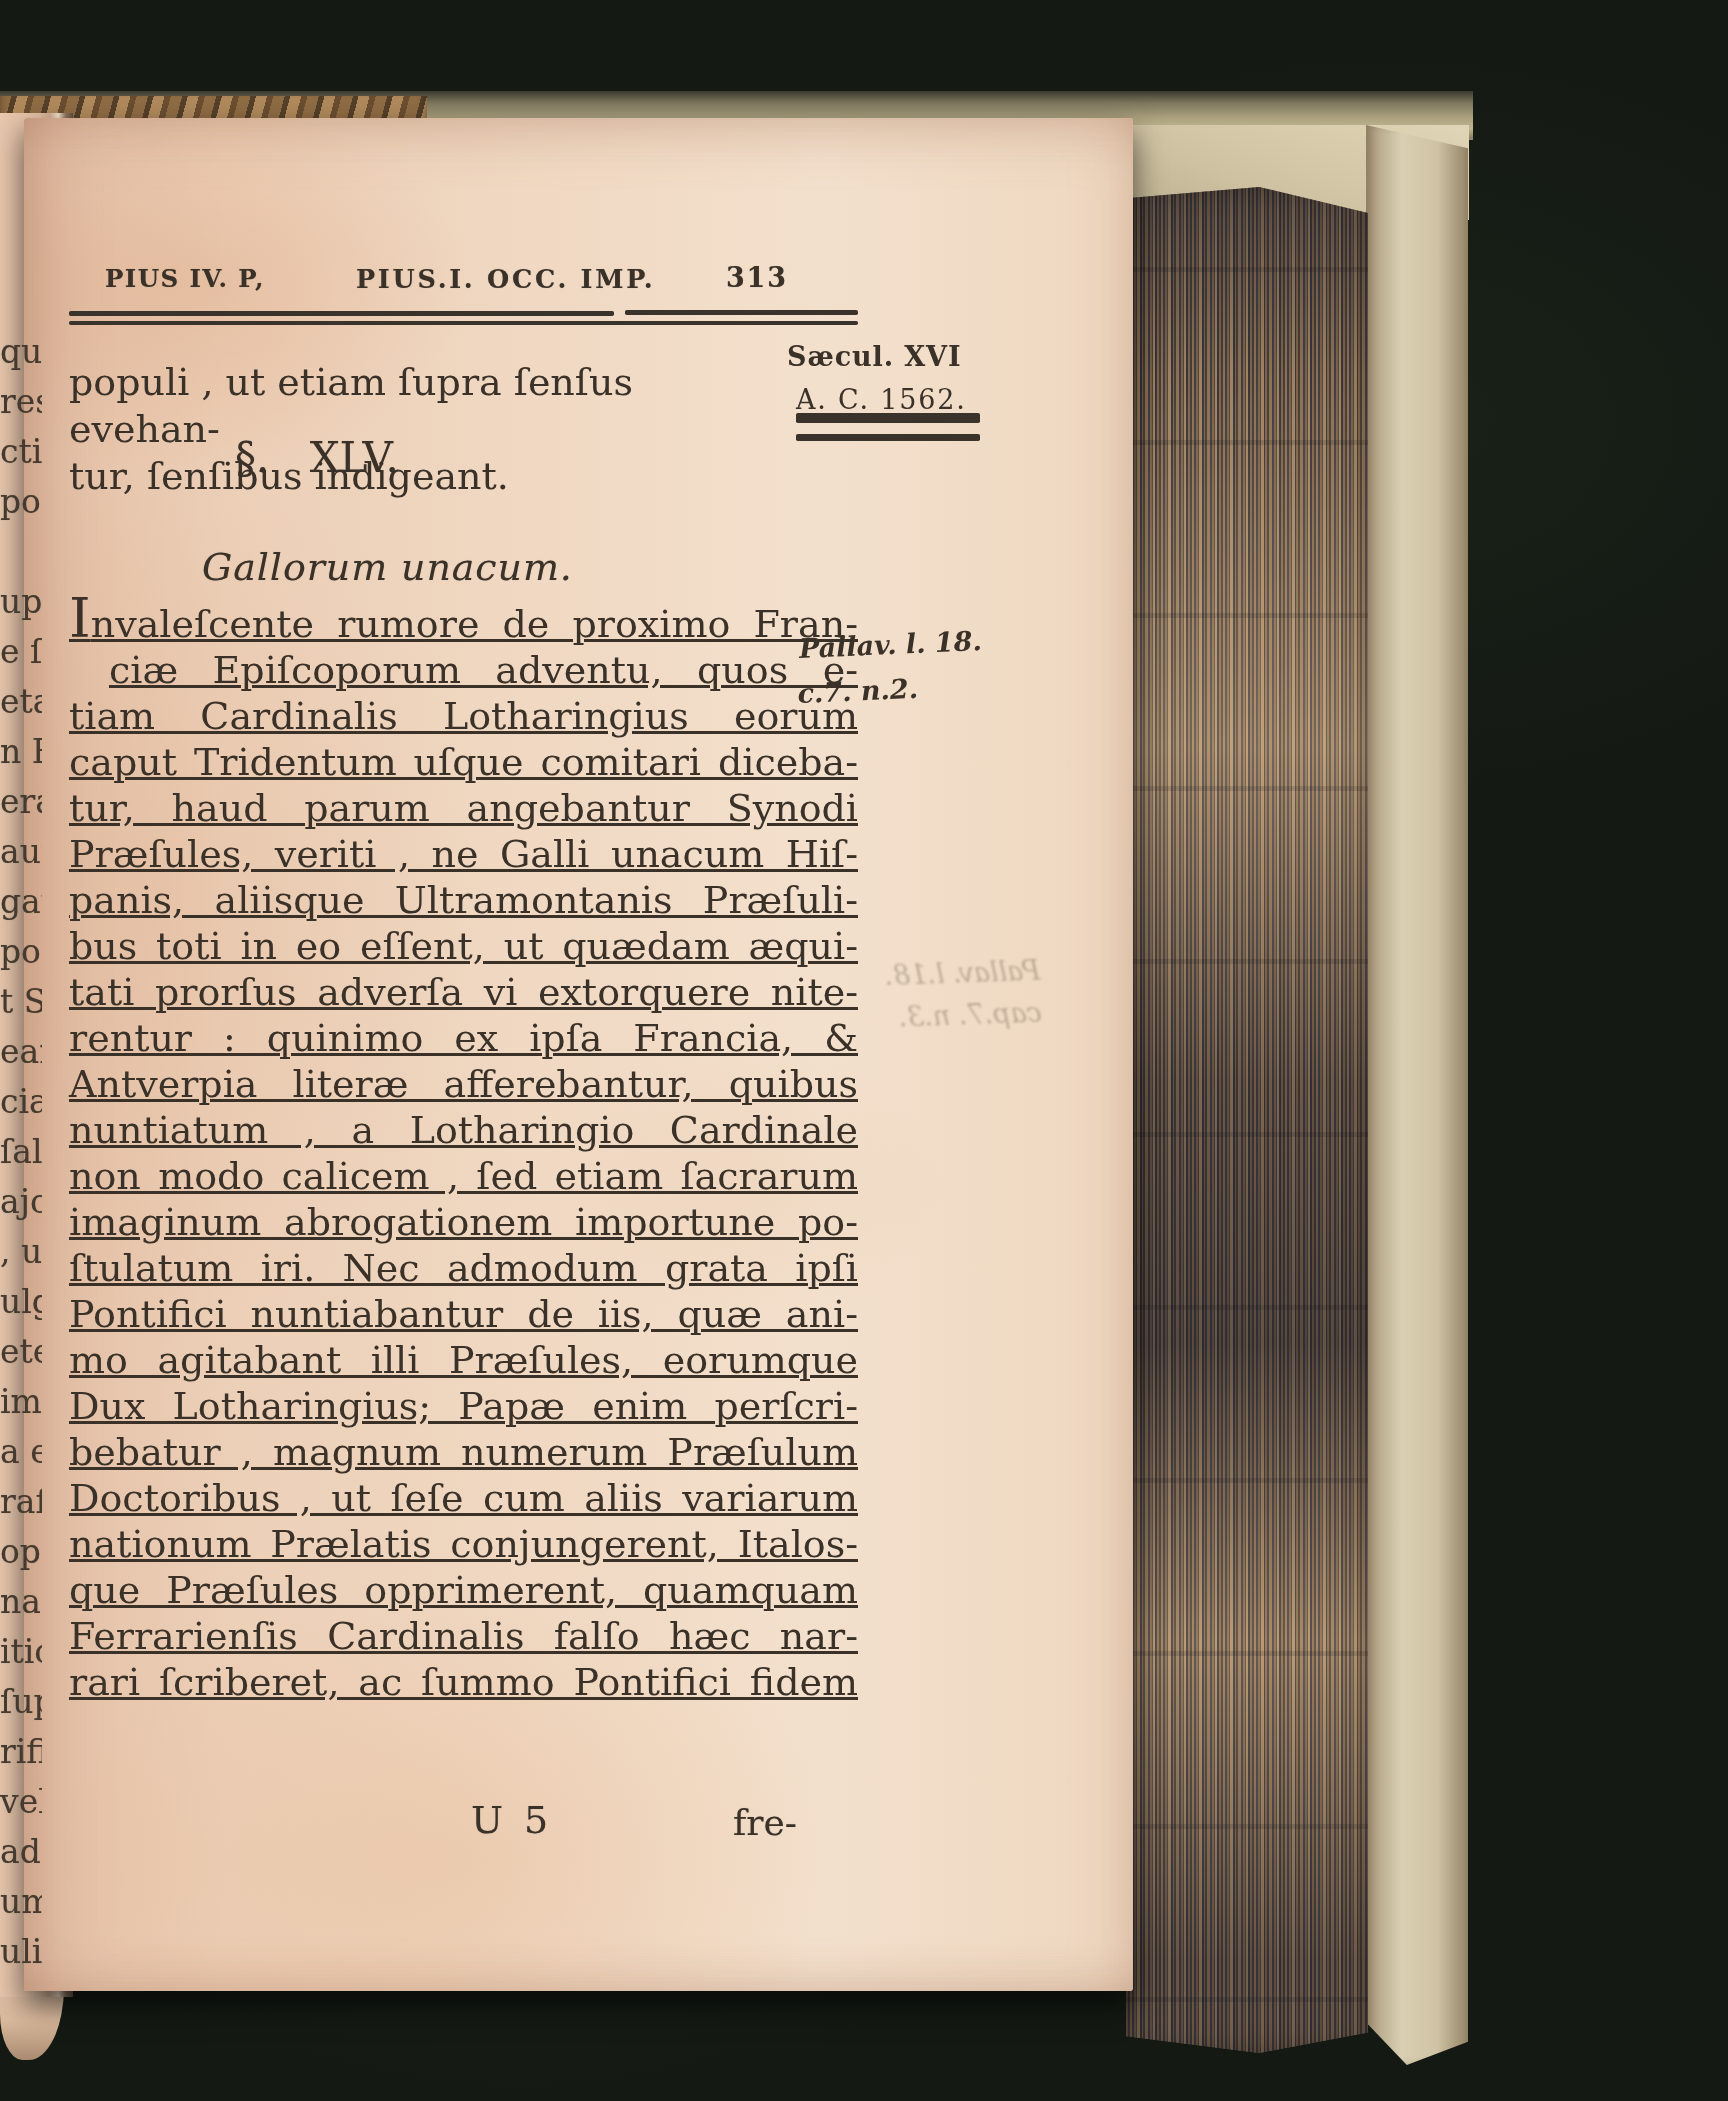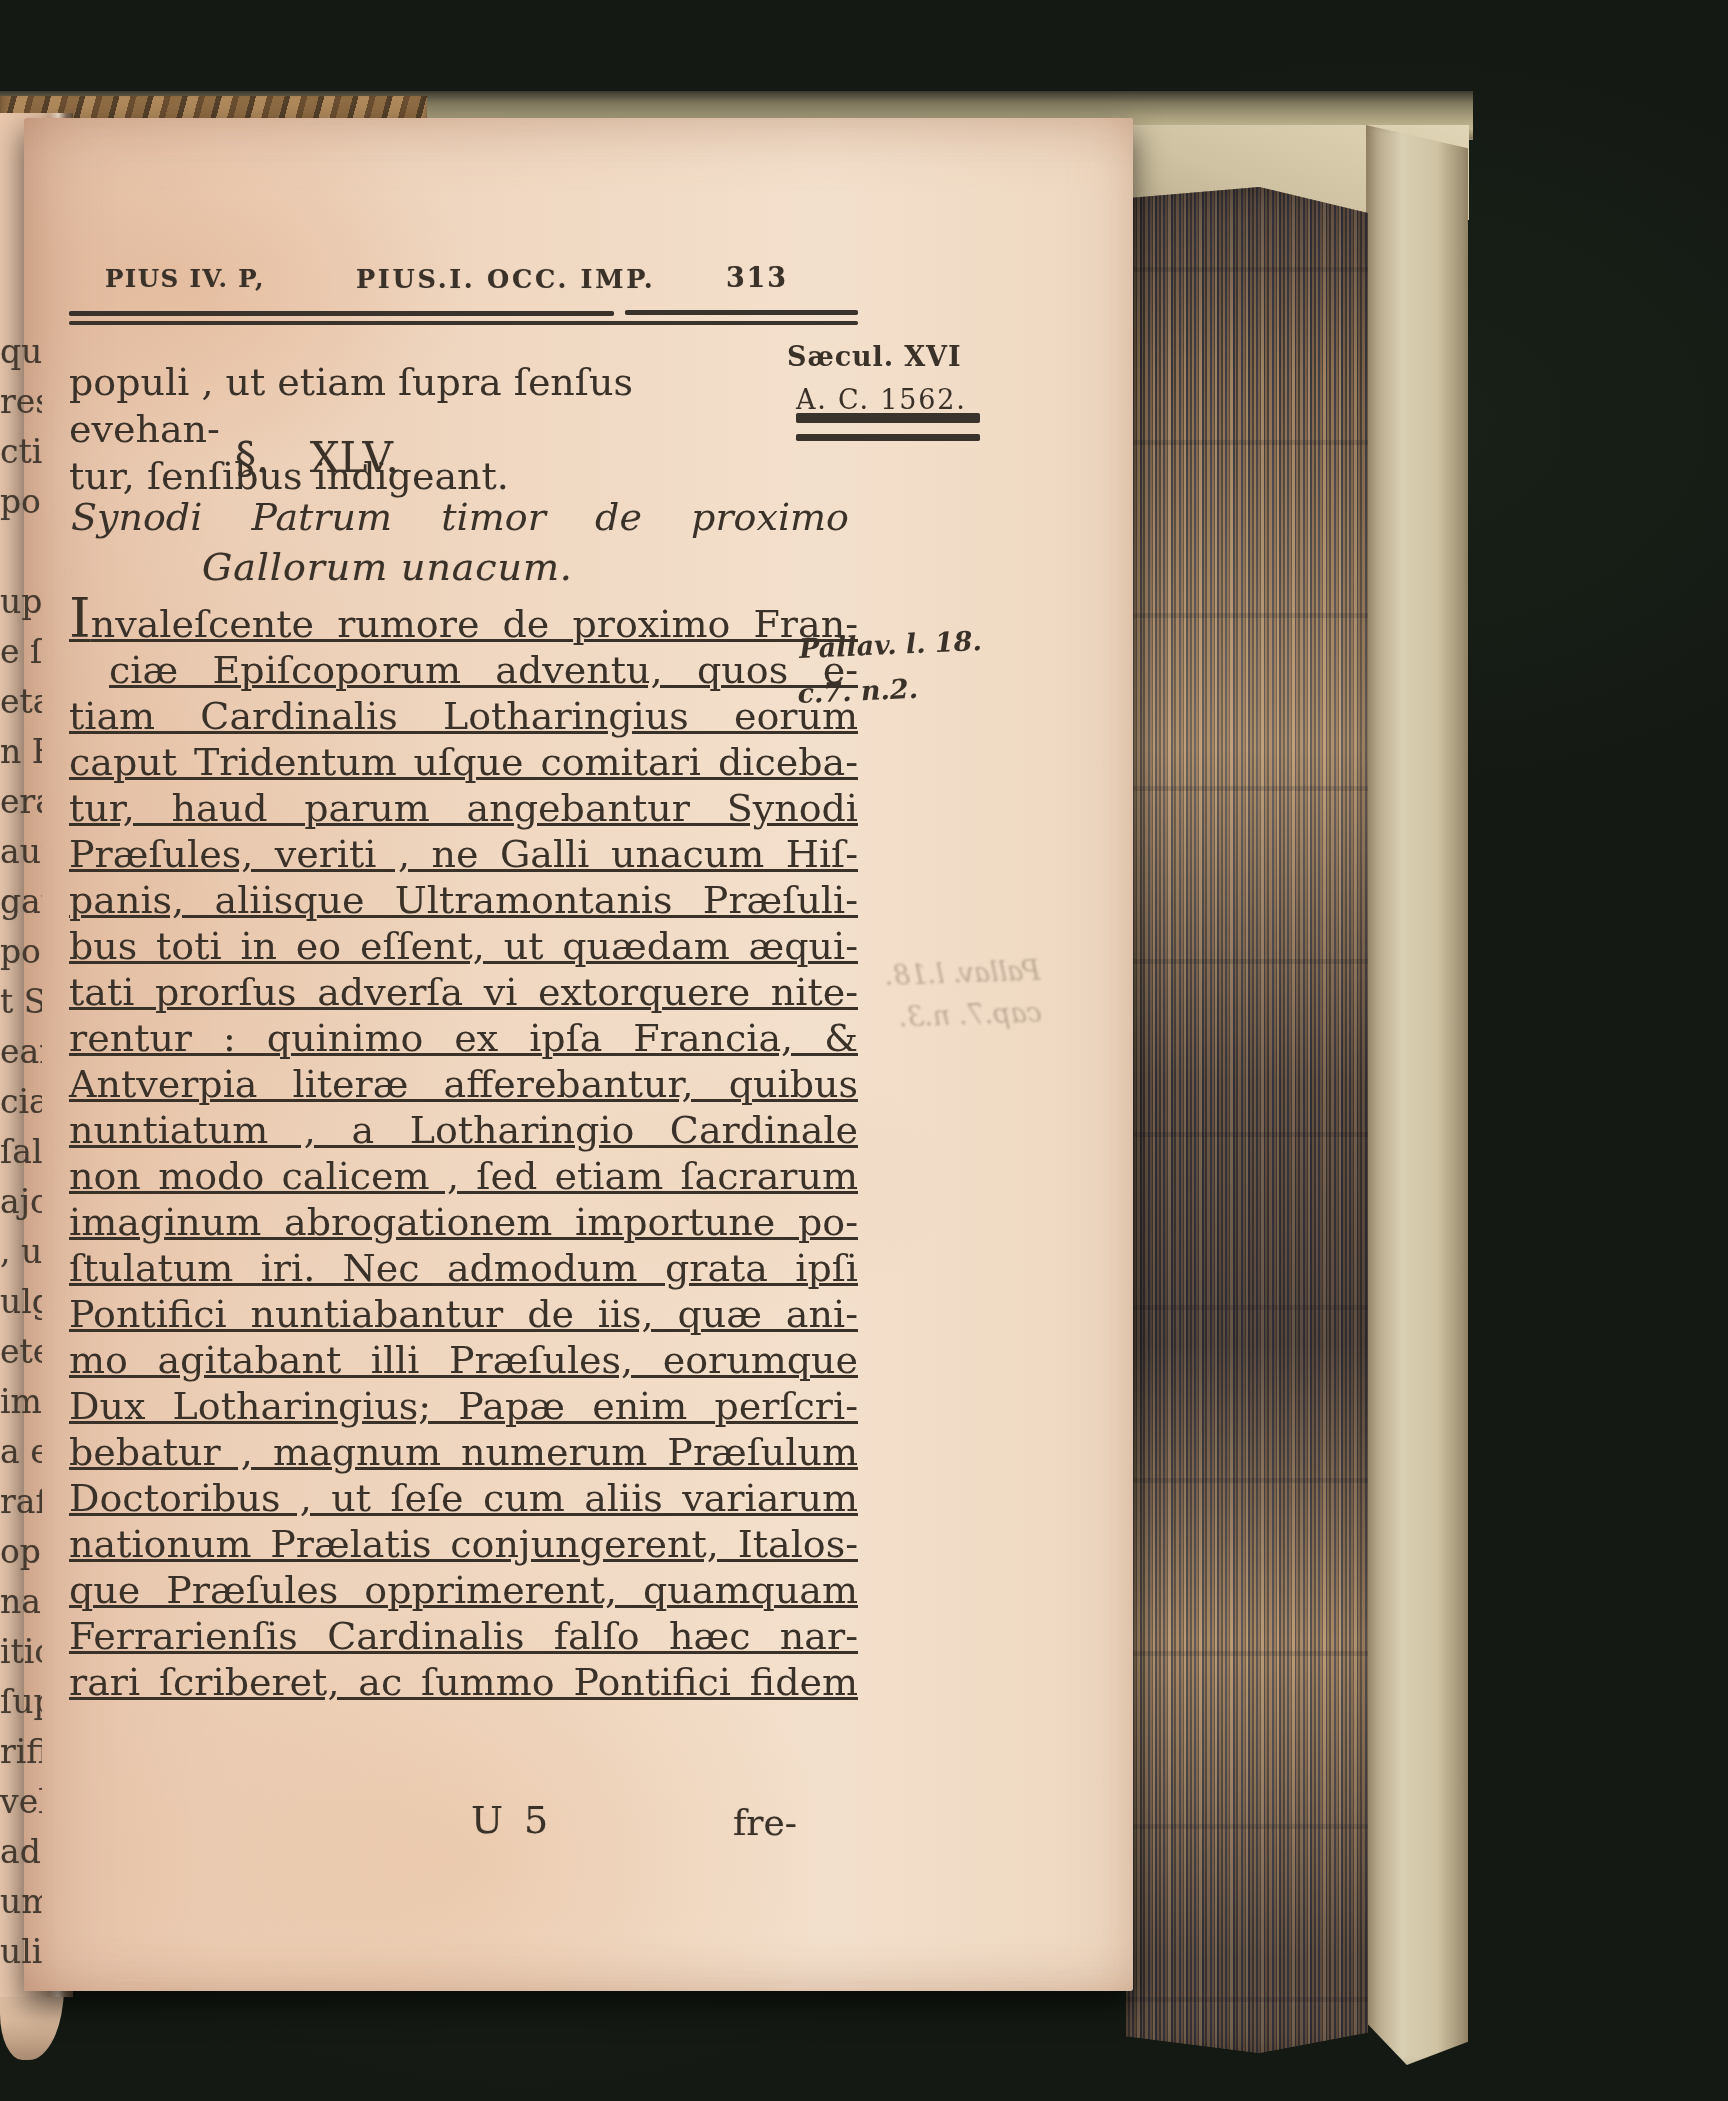--- a/index.html
+++ b/index.html
@@ -165,21 +165,20 @@
   </div>
 
   <div class="margin-date">
     <div>Sæcul. XVI</div>
     <div class="l2">A. C. 1562.</div>
   </div>
   <div class="rule" style="left:796px;top:413px;width:184px;height:10px;"></div>
   <div class="rule" style="left:796px;top:434px;width:184px;height:7.3px;"></div>
 
   <div class="txt section-line">§. XLV.</div>
-  <div class="heading1">Synodi Patrum timor de proximo</div>
   <div class="txt heading2">Gallorum unacum.</div>
 
   <div class="margin-ref">
     <div>Pallav. l. 18.</div>
     <div class="l2">c.7. n.2.</div>
   </div>
 
   <div class="ghost-ref">
     <div>Pallav. l.18.</div>
     <div>cap.7. n.3.</div>

